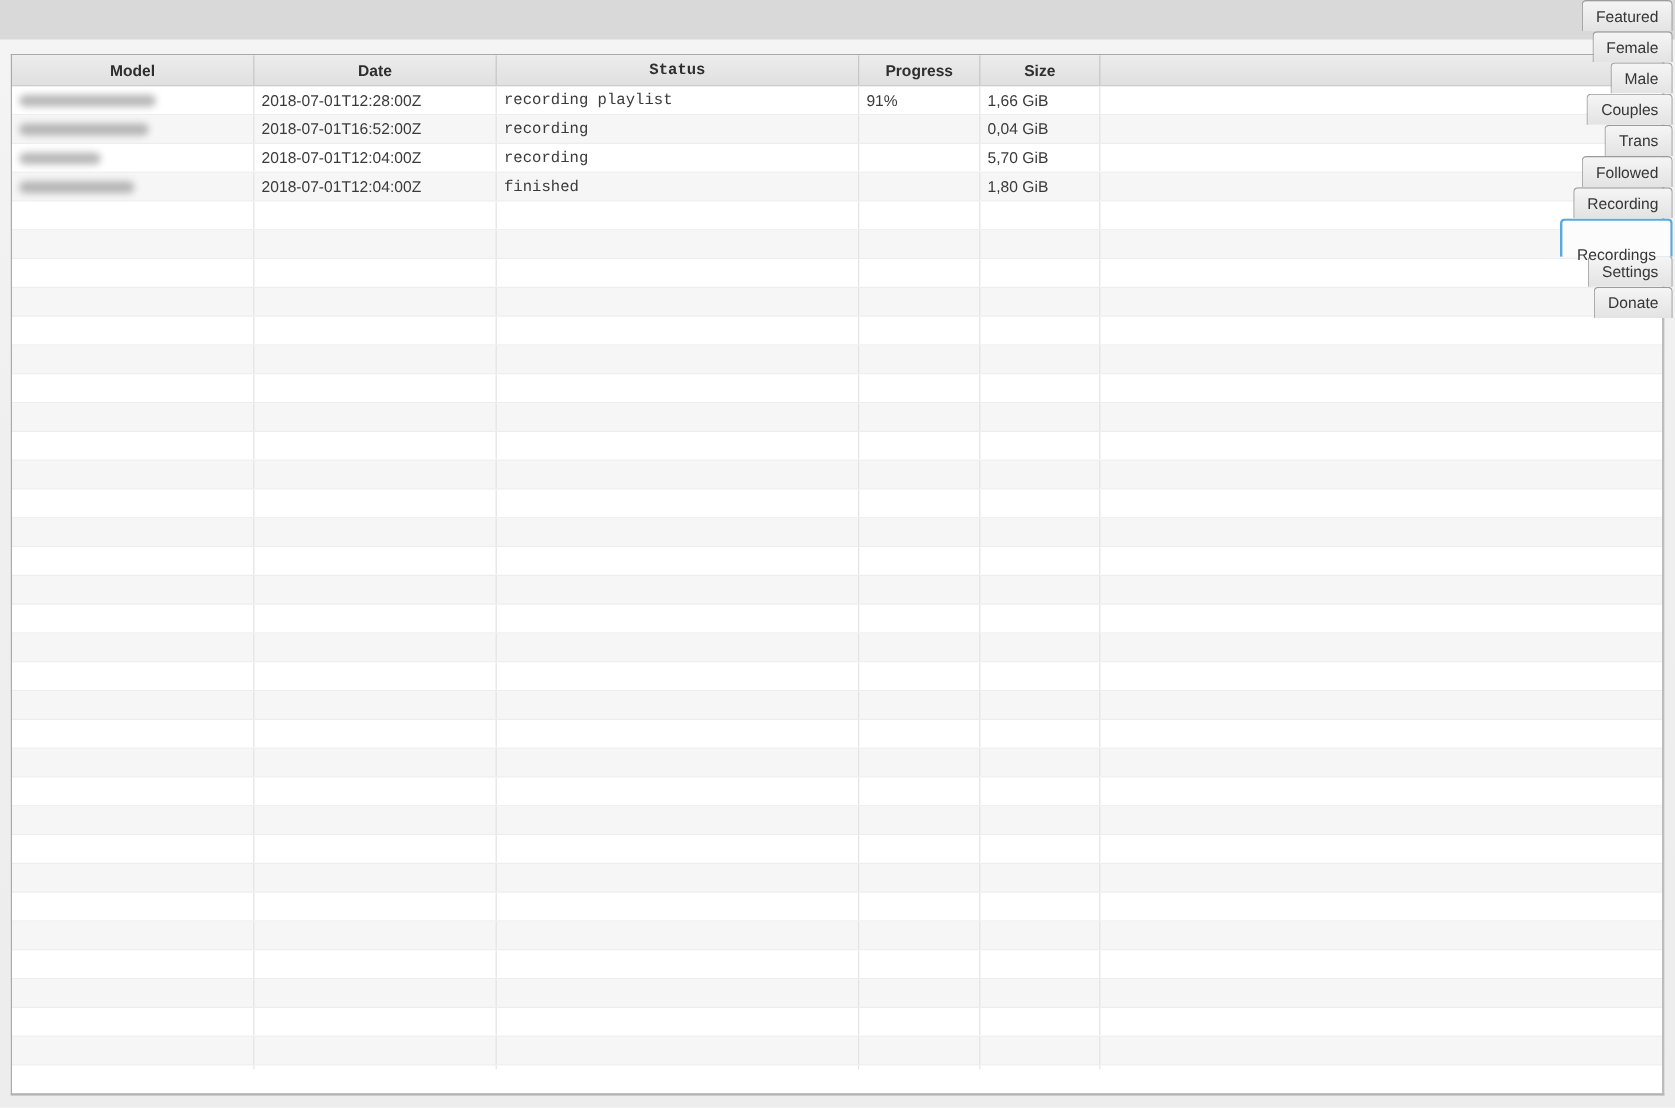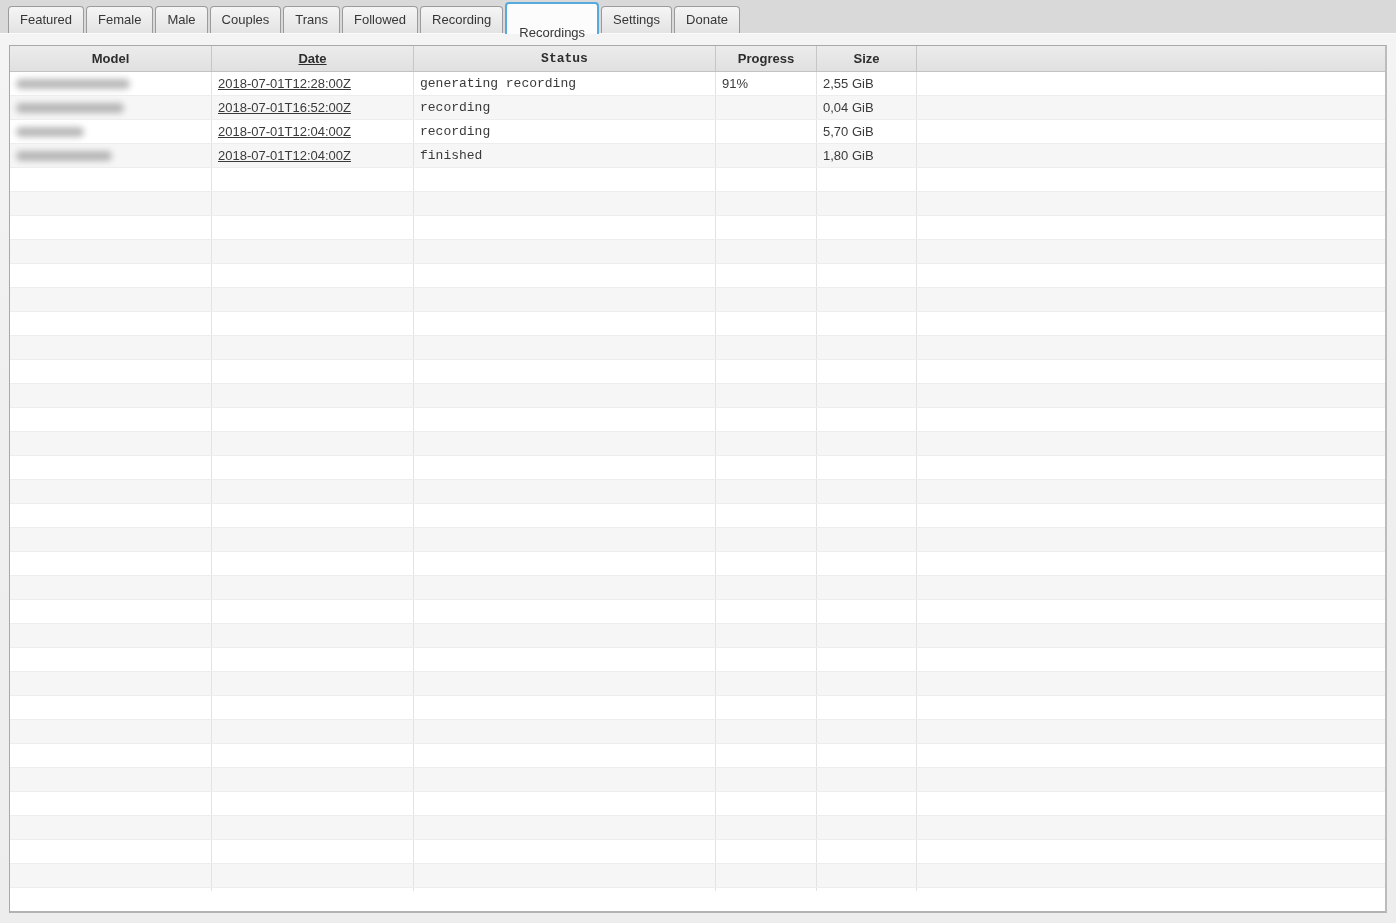--- a/index.html
+++ b/index.html
@@ -12,21 +12,21 @@
     overflow:hidden;
   }
   .window { width:1396px; height:923px; position:relative; }
 
   
   .tabbar {
     height:34px; background:#d9d9d9;
     display:flex; align-items:flex-end;
     padding-left:8px;
     border-bottom:1px solid #fbfbfb;
-    position:relative; z-index:1;
+    position:relative; z-index:1;flex-direction:column;
   }
   .tab {
     height:27px; line-height:25px;
     padding:0 11px;
     background:linear-gradient(#f5f5f5,#e3e3e3);
     border:1px solid #9b9b9b; border-bottom:none;
     border-radius:4px 4px 0 0;
     margin-right:2px;
     color:#363636;
     cursor:default;
@@ -73,21 +73,21 @@
   .row:nth-child(even) { background:#f6f6f7; }
   .td {
     padding:0 6px; line-height:23px;
     border-right:1px solid #e3e3e3;
     overflow:hidden; white-space:nowrap;
     color:#3a3a3a;
   }
   .td.col-fill { border-right:none; }
 
   .col-model   { width:202px; }
-  .col-date    { width:202px;text-decoration:underline; }
+  .col-date    { width:202px; }
   .col-status  { width:302px;font-family:Liberation Mono, monospace; }
   .col-progress{ width:101px; }
   .col-size    { width:100px; }
   .col-fill    { flex:1; }
 
   
   .blur-blob {
     height:10px; margin-top:7px;
     background:#8e8e8e;
     border-radius:5px;
@@ -122,23 +122,23 @@
           <div class="th col-progress">Progress</div>
           <div class="th col-size">Size</div>
           <div class="th col-fill"></div>
         </div>
       <div class="tbody">
           <div class="row">
             <div class="td col-model">
               <div class="blur-blob" style="width: 114px;"></div>
             </div>
             <div class="td col-date">2018-07-01T12:28:00Z</div>
-            <div class="td col-status">generating recording</div>
+            <div class="td col-status">recording playlist</div>
             <div class="td col-progress">91%</div>
-            <div class="td col-size">2,55 GiB</div>
+            <div class="td col-size">1,66 GiB</div>
             <div class="td col-fill"></div>
           </div>
           <div class="row">
             <div class="td col-model">
               <div class="blur-blob" style="width: 108px;"></div>
             </div>
             <div class="td col-date">2018-07-01T16:52:00Z</div>
             <div class="td col-status">recording</div>
             <div class="td col-progress"></div>
             <div class="td col-size">0,04 GiB</div>

